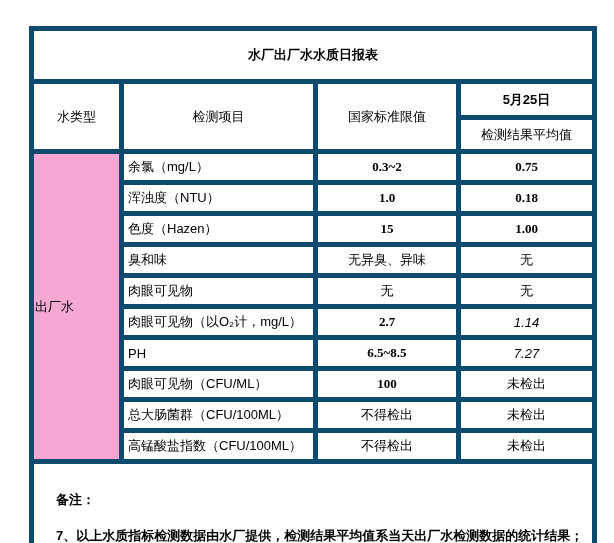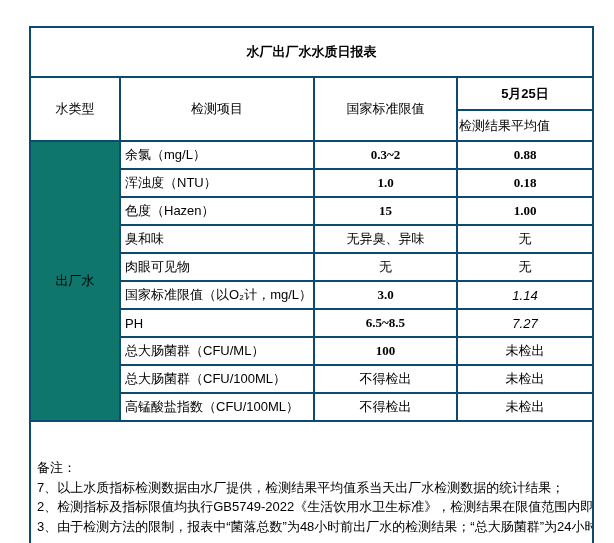--- a/index.html
+++ b/index.html
@@ -12,62 +12,62 @@
   }
   .report{
     position:absolute;
     left:29px;top:26px;
     width:563px;
     border-collapse:collapse;
     table-layout:fixed;
     border:2px solid #000;
   }
   .report td{
-    border:2px solid #0c4a6e;
+    border:5px solid #0c4a6e;
     overflow:hidden;
     white-space:nowrap;
     font-size:13px;
     vertical-align:middle;
   }
   
   .title-cell{
     height:46px;
     text-align:center;
     font-weight:bold;
     font-size:17px;
     border-bottom-width:2px !important;
   }
   
   .hdr1 td{height:29px;text-align:center;border-radius:13px;}
-  .hdr2 td{height:27px;}
+  .hdr2 td{height:27px;text-align:center;}
   .date-cell{font-weight:bold;font-size:14px;}
   
   .drow td{height:24px;}
   .drow-first td{border-top-width:2px;}
   .watertype-cell{
-    background:#0f766e;
-    text-align:center;
+    background:#f9a8d4;
+    text-align:left;
     font-size:14px;
   }
   .c-item{text-align:left;padding:0 2px 0 4px;}
   .c-std,.c-res{text-align:center;}
   .num{font-weight:bold;font-size:12.5px;font-family:"Liberation Serif","DejaVu Serif",serif;}
   .big{font-size:16px;font-weight:normal;font-family:"Liberation Sans","DejaVu Sans",sans-serif;font-style:italic;}
   
   .notes-cell{
     height:130px;
     vertical-align:top;
     white-space:normal;
     text-align:left;
     padding:10px 6px 0 6px;
     line-height:19.5px;
     font-size:13px;
     border-top-width:2px !important;
   }
-  .note-line{margin:0;}
+  .note-line{margin:16px;font-weight:bold;}
 </style>
 </head>
 <body>
 
 <table class="report">
   <colgroup>
     <col style="width:90px">
     <col style="width:194px">
     <col style="width:143px">
     <col style="width:136px">
@@ -85,21 +85,21 @@
     <td class="date-cell">5月25日</td>
   </tr>
   <tr class="hdr2">
     <td>检测结果平均值</td>
   </tr>
 
   <tr class="drow drow-first">
     <td class="watertype-cell" rowspan="10">出厂水</td>
     <td class="c-item">余氯（mg/L）</td>
     <td class="c-std num">0.3~2</td>
-    <td class="c-res num">0.88</td>
+    <td class="c-res num">0.75</td>
   </tr>
   <tr class="drow">
     <td class="c-item">浑浊度（NTU）</td>
     <td class="c-std num">1.0</td>
     <td class="c-res num">0.18</td>
   </tr>
   <tr class="drow">
     <td class="c-item">色度（Hazen）</td>
     <td class="c-std num">15</td>
     <td class="c-res num">1.00</td>
@@ -108,31 +108,31 @@
     <td class="c-item">臭和味</td>
     <td class="c-std">无异臭、异味</td>
     <td class="c-res">无</td>
   </tr>
   <tr class="drow">
     <td class="c-item">肉眼可见物</td>
     <td class="c-std">无</td>
     <td class="c-res">无</td>
   </tr>
   <tr class="drow">
-    <td class="c-item">国家标准限值（以O₂计，mg/L）</td>
-    <td class="c-std num">3.0</td>
+    <td class="c-item">肉眼可见物（以O₂计，mg/L）</td>
+    <td class="c-std num">2.7</td>
     <td class="c-res num big">1.14</td>
   </tr>
   <tr class="drow">
     <td class="c-item">PH</td>
     <td class="c-std num">6.5~8.5</td>
     <td class="c-res num big">7.27</td>
   </tr>
   <tr class="drow">
-    <td class="c-item">总大肠菌群（CFU/ML）</td>
+    <td class="c-item">肉眼可见物（CFU/ML）</td>
     <td class="c-std num">100</td>
     <td class="c-res">未检出</td>
   </tr>
   <tr class="drow">
     <td class="c-item">总大肠菌群（CFU/100ML）</td>
     <td class="c-std">不得检出</td>
     <td class="c-res">未检出</td>
   </tr>
   <tr class="drow">
     <td class="c-item">高锰酸盐指数（CFU/100ML）</td>

